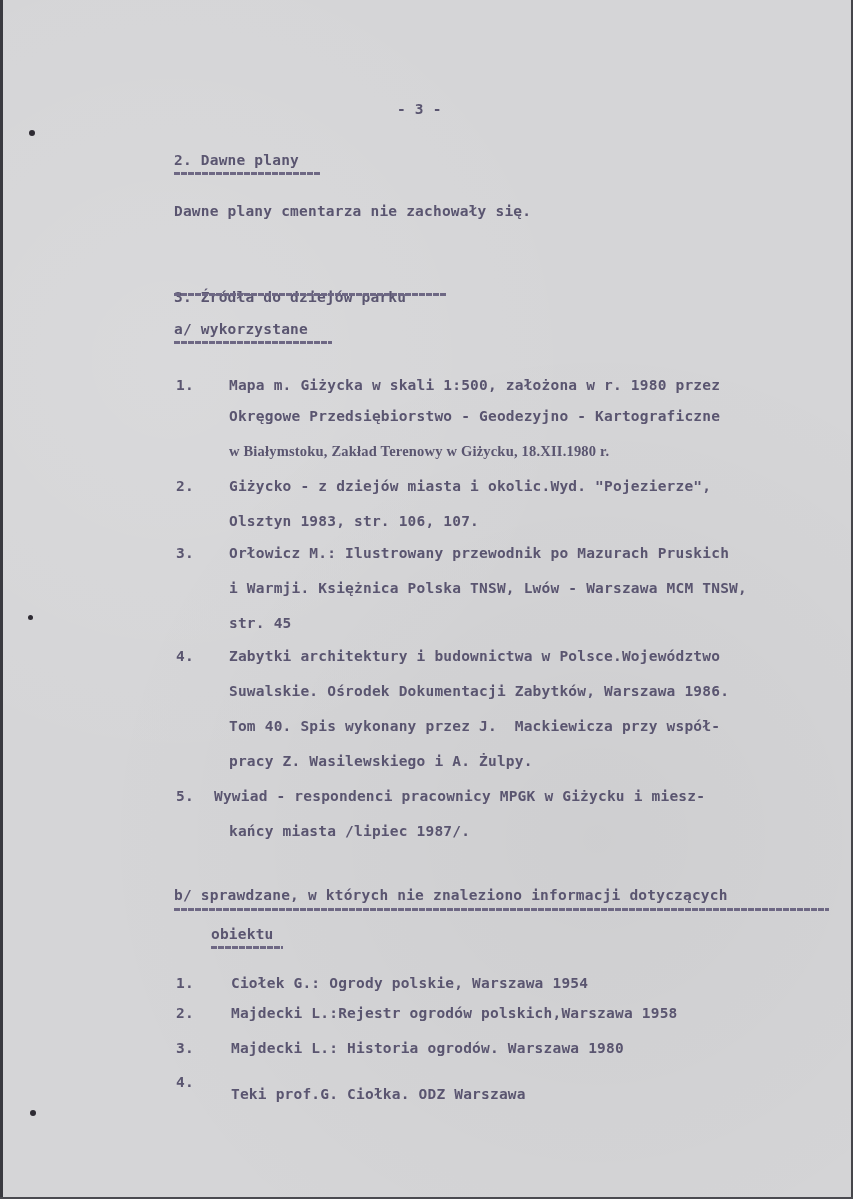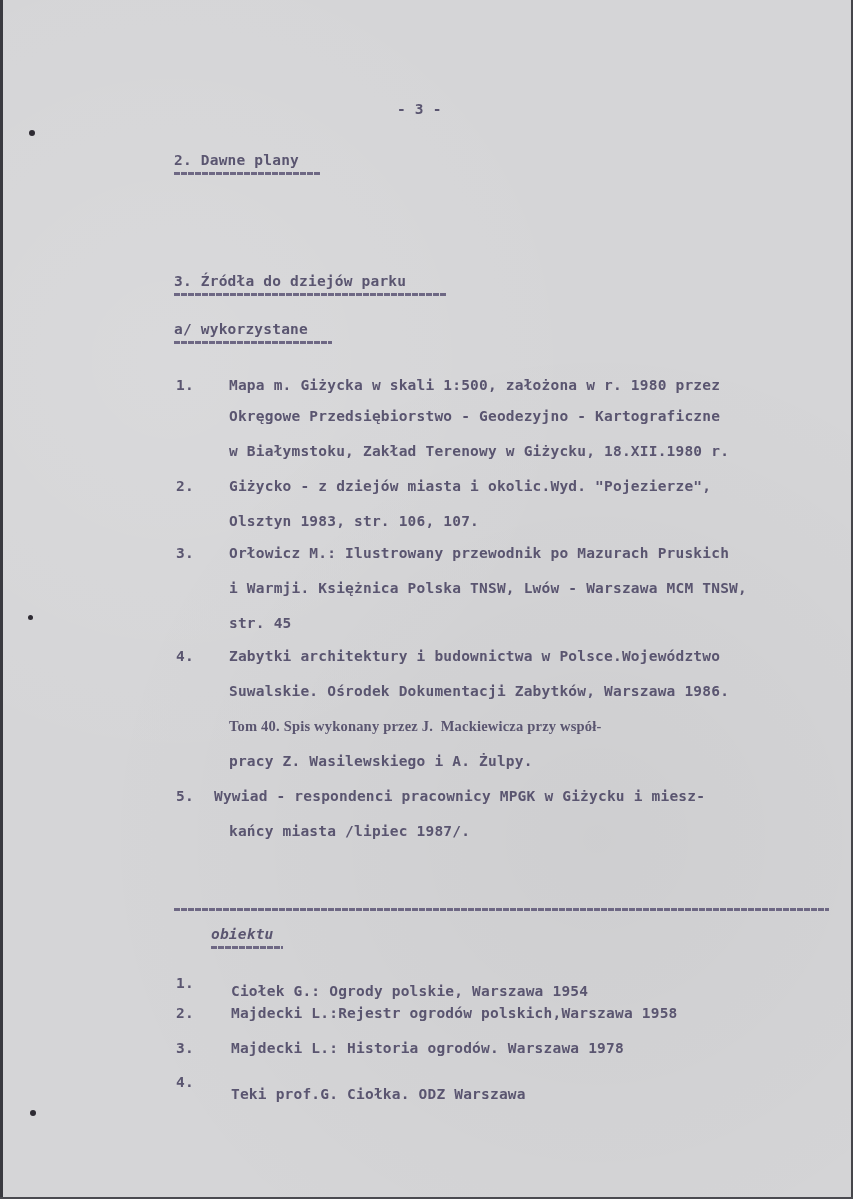--- a/index.html
+++ b/index.html
@@ -37,62 +37,64 @@
   <div class="edge-bottom"></div>
 
   <div class="punch" style="left:29px;top:130px;"></div>
   <div class="punch" style="left:28px;top:615px;width:5px;height:5px;"></div>
   <div class="punch" style="left:30px;top:1110px;"></div>
 
   <div class="t" style="left:397px;top:100px;">- 3 -</div>
 
   <div class="t" style="left:174px;top:151px;">2. Dawne plany</div>
   <div class="ul" style="left:174px;top:172px;width:146px;"></div>
+  <div class="t" style="left:174px;top:202px;">Dawne plany cmentarza nie zachowały się.</div>
 
-  <div class="t" style="left:174px;top:272px;">3. Źródła do dziejów parku</div>
+  <div class="t" style="left:174px;top:288px;">3. Źródła do dziejów parku</div>
   <div class="ul" style="left:174px;top:293px;width:272px;"></div>
   <div class="t" style="left:174px;top:320px;">a/ wykorzystane</div>
   <div class="ul" style="left:174px;top:341px;width:158px;"></div>
 
   <div>
     <div class="t" style="left:176px;top:376px;">1.</div>
     <div class="t" style="left:229px;top:376px;">Mapa m. Giżycka w skali 1:500, założona w r. 1980 przez</div>
     <div class="t" style="left:229px;top:407px;">Okręgowe Przedsiębiorstwo - Geodezyjno - Kartograficzne</div>
-    <div class="t" style="left:229px;top:442px;">w Białymstoku, Zakład Terenowy w Giżycku, 18.XII.1980 r.</div>
+    <div class="t" style="left:229px;top:442px;font-family:Liberation Serif, serif;">w Białymstoku, Zakład Terenowy w Giżycku, 18.XII.1980 r.</div>
 
     <div class="t" style="left:176px;top:477px;">2.</div>
     <div class="t" style="left:229px;top:477px;">Giżycko - z dziejów miasta i okolic.Wyd. "Pojezierze",</div>
     <div class="t" style="left:229px;top:512px;">Olsztyn 1983, str. 106, 107.</div>
 
     <div class="t" style="left:176px;top:544px;">3.</div>
     <div class="t" style="left:229px;top:544px;">Orłowicz M.: Ilustrowany przewodnik po Mazurach Pruskich</div>
     <div class="t" style="left:229px;top:579px;">i Warmji. Księżnica Polska TNSW, Lwów - Warszawa MCM TNSW,</div>
     <div class="t" style="left:229px;top:614px;">str. 45</div>
 
     <div class="t" style="left:176px;top:647px;">4.</div>
     <div class="t" style="left:229px;top:647px;">Zabytki architektury i budownictwa w Polsce.Województwo</div>
     <div class="t" style="left:229px;top:682px;">Suwalskie. Ośrodek Dokumentacji Zabytków, Warszawa 1986.</div>
-    <div class="t" style="left:229px;top:717px;font-family:Liberation Serif, serif;">Tom 40. Spis wykonany przez J.  Mackiewicza przy współ-</div>
+    <div class="t" style="left:229px;top:717px;">Tom 40. Spis wykonany przez J.  Mackiewicza przy współ-</div>
     <div class="t" style="left:229px;top:752px;">pracy Z. Wasilewskiego i A. Żulpy.</div>
 
     <div class="t" style="left:176px;top:787px;">5.</div>
     <div class="t" style="left:214px;top:787px;">Wywiad - respondenci pracownicy MPGK w Giżycku i miesz-</div>
     <div class="t" style="left:229px;top:822px;">kańcy miasta /lipiec 1987/.</div>
   </div>
 
+  <div class="t" style="left:174px;top:886px;">b/ sprawdzane, w których nie znaleziono informacji dotyczących</div>
   <div class="ul" style="left:174px;top:908px;width:655px;"></div>
-  <div class="t" style="left:211px;top:925px;font-style:italic;">obiektu</div>
+  <div class="t" style="left:211px;top:925px;">obiektu</div>
   <div class="ul" style="left:211px;top:946px;width:72px;"></div>
 
   <div>
     <div class="t" style="left:176px;top:974px;">1.</div>
-    <div class="t" style="left:231px;top:974px;margin-top:8px;">Ciołek G.: Ogrody polskie, Warszawa 1954</div>
+    <div class="t" style="left:231px;top:974px;">Ciołek G.: Ogrody polskie, Warszawa 1954</div>
 
     <div class="t" style="left:176px;top:1004px;">2.</div>
     <div class="t" style="left:231px;top:1004px;">Majdecki L.:Rejestr ogrodów polskich,Warszawa 1958</div>
 
     <div class="t" style="left:176px;top:1039px;">3.</div>
-    <div class="t" style="left:231px;top:1039px;">Majdecki L.: Historia ogrodów. Warszawa 1978</div>
+    <div class="t" style="left:231px;top:1039px;">Majdecki L.: Historia ogrodów. Warszawa 1980</div>
 
     <div class="t" style="left:176px;top:1073px;">4.</div>
     <div class="t" style="left:231px;top:1073px;margin-top:12px;">Teki prof.G. Ciołka. ODZ Warszawa</div>
   </div>
 </div>
 
 </body></html>

